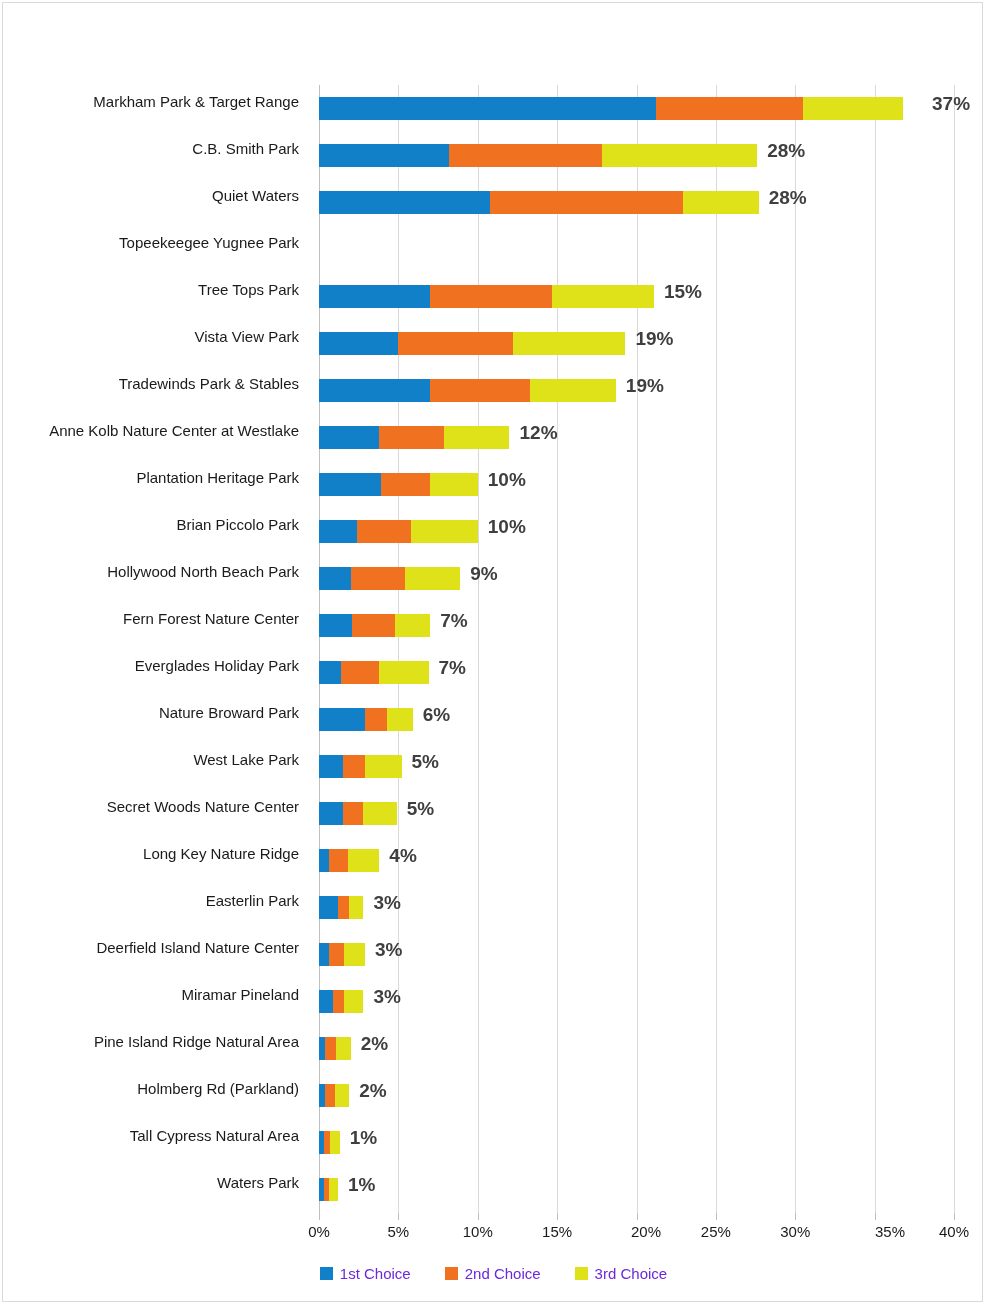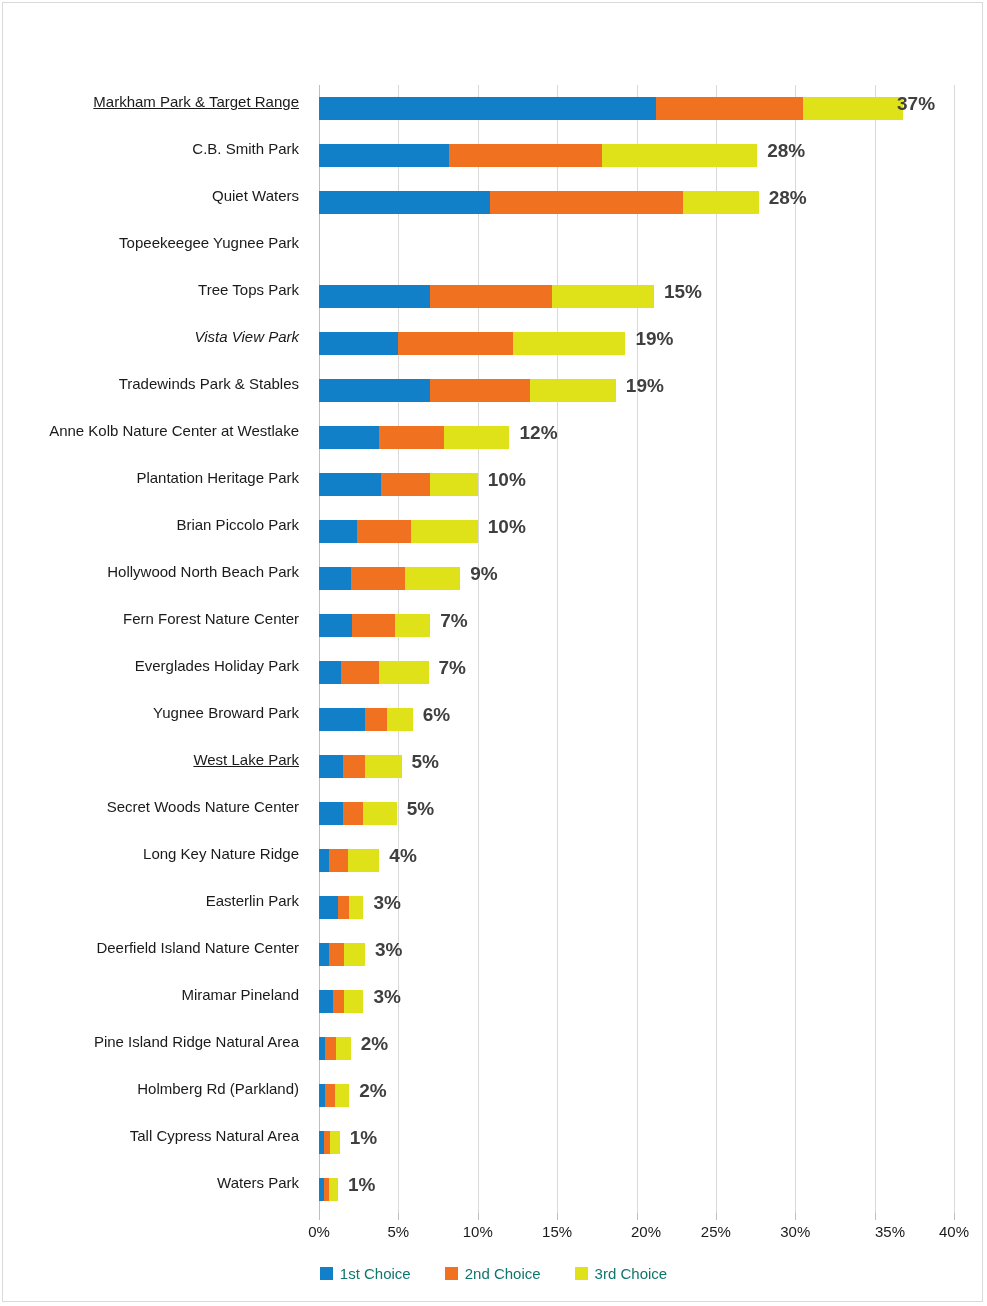--- a/index.html
+++ b/index.html
@@ -52,44 +52,44 @@
   .xlab{
     position:absolute;top:10px;font-size:15px;color:#1a1a1a;
     transform:translateX(-50%);white-space:nowrap;
   }
   #legend{
     position:absolute;left:0;top:1262px;width:981px;
     display:flex;justify-content:center;align-items:center;gap:34px;
   }
   .leg-item{display:flex;align-items:center;gap:7px;}
   .leg-swatch{width:13px;height:13px;display:inline-block;}
-  .leg-text{font-size:15px;color:#0f766e;}
+  .leg-text{font-size:15px;color:#6d28d9;}
 </style>
 </head>
 <body>
 
 <div id="chart-frame">
 
 
   <div class="ylabels" id="ylabels">
-      <div class="ylab" style="top: 8px; text-decoration: underline;">Markham Park &amp; Target Range</div>
+      <div class="ylab" style="top: 8px;">Markham Park &amp; Target Range</div>
       <div class="ylab" style="top: 55px;">C.B. Smith Park</div>
       <div class="ylab" style="top: 102px;">Quiet Waters</div>
       <div class="ylab" style="top: 149px;">Topeekeegee Yugnee Park</div>
       <div class="ylab" style="top: 196px;">Tree Tops Park</div>
-      <div class="ylab" style="top: 243px; font-style: italic;">Vista View Park</div>
+      <div class="ylab" style="top: 243px;">Vista View Park</div>
       <div class="ylab" style="top: 290px;">Tradewinds Park &amp; Stables</div>
       <div class="ylab" style="top: 337px;">Anne Kolb Nature Center at Westlake</div>
       <div class="ylab" style="top: 384px;">Plantation Heritage Park</div>
       <div class="ylab" style="top: 431px;">Brian Piccolo Park</div>
       <div class="ylab" style="top: 478px;">Hollywood North Beach Park</div>
       <div class="ylab" style="top: 525px;">Fern Forest Nature Center</div>
       <div class="ylab" style="top: 572px;">Everglades Holiday Park</div>
-      <div class="ylab" style="top: 619px;">Yugnee Broward Park</div>
-      <div class="ylab" style="top: 666px; text-decoration: underline;">West Lake Park</div>
+      <div class="ylab" style="top: 619px;">Nature Broward Park</div>
+      <div class="ylab" style="top: 666px;">West Lake Park</div>
       <div class="ylab" style="top: 713px;">Secret Woods Nature Center</div>
       <div class="ylab" style="top: 760px;">Long Key Nature Ridge</div>
       <div class="ylab" style="top: 807px;">Easterlin Park</div>
       <div class="ylab" style="top: 854px;">Deerfield Island Nature Center</div>
       <div class="ylab" style="top: 901px;">Miramar Pineland</div>
       <div class="ylab" style="top: 948px;">Pine Island Ridge Natural Area</div>
       <div class="ylab" style="top: 995px;">Holmberg Rd (Parkland)</div>
       <div class="ylab" style="top: 1042px;">Tall Cypress Natural Area</div>
       <div class="ylab" style="top: 1089px;">Waters Park</div>
     </div>
@@ -99,21 +99,21 @@
       <div class="gridline" style="left: 79.375px;"></div>
       <div class="gridline" style="left: 158.75px;"></div>
       <div class="gridline" style="left: 238.125px;"></div>
       <div class="gridline" style="left: 317.5px;"></div>
       <div class="gridline" style="left: 396.875px;"></div>
       <div class="gridline" style="left: 476.25px;"></div>
       <div class="gridline" style="left: 555.625px;"></div>
       <div class="gridline" style="left: 635px;"></div>
       <div class="row" style="top: 0px;">
         <div class="bar"><span class="seg c1" style="width: 336.55px; background: rgb(18, 128, 200);"></span><span class="seg c2" style="width: 147.637px; background: rgb(240, 113, 31);"></span><span class="seg c3" style="width: 100.013px; background: rgb(223, 226, 24);"></span></div>
-        <div class="bar-label" style="left: 578px;">37%</div>
+        <div class="bar-label" style="left: 613px;">37%</div>
       </div>
       <div class="row" style="top: 47px;">
         <div class="bar"><span class="seg c1" style="width: 130.175px; background: rgb(18, 128, 200);"></span><span class="seg c2" style="width: 152.4px; background: rgb(240, 113, 31);"></span><span class="seg c3" style="width: 155.575px; background: rgb(223, 226, 24);"></span></div>
         <div class="bar-label" style="left: 448.15px;">28%</div>
       </div>
       <div class="row" style="top: 94px;">
         <div class="bar"><span class="seg c1" style="width: 171.45px; background: rgb(18, 128, 200);"></span><span class="seg c2" style="width: 192.088px; background: rgb(240, 113, 31);"></span><span class="seg c3" style="width: 76.2px; background: rgb(223, 226, 24);"></span></div>
         <div class="bar-label" style="left: 449.738px;">28%</div>
       </div>
       <div class="row" style="top: 188px;">

